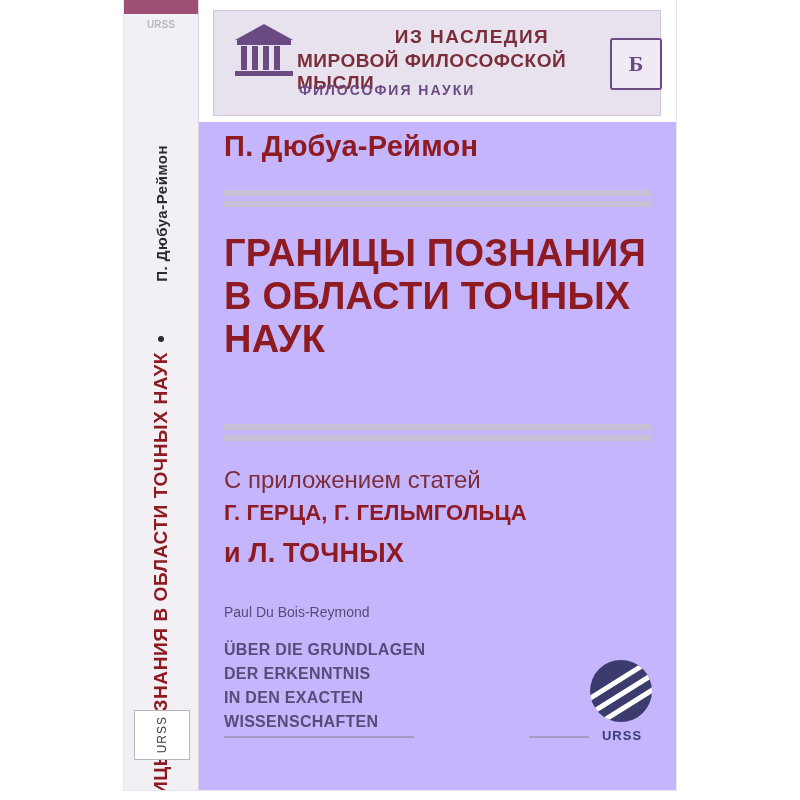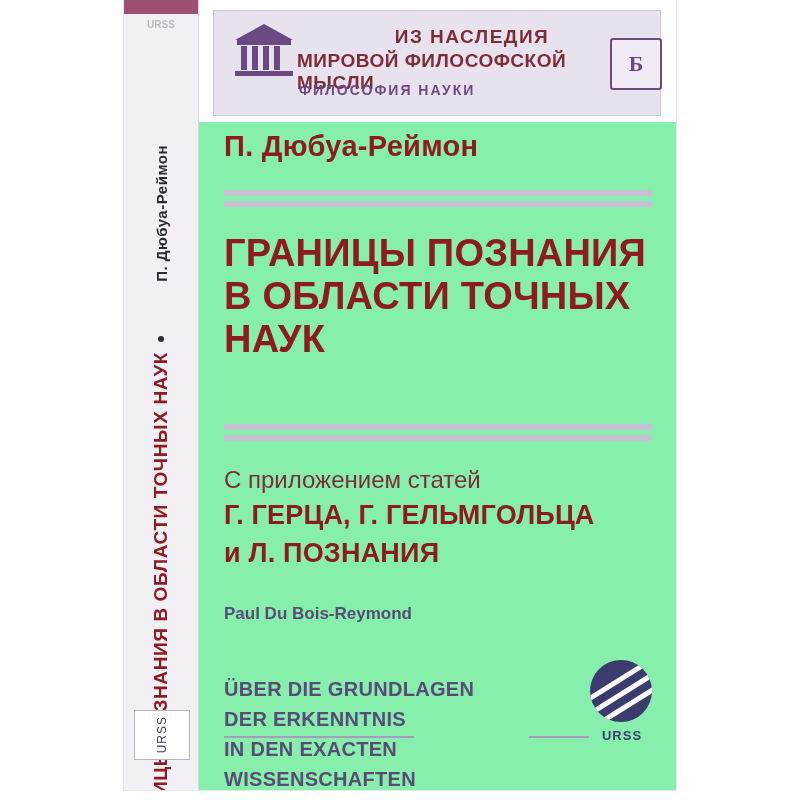--- a/index.html
+++ b/index.html
@@ -123,21 +123,21 @@
     letter-spacing: 1px;
   }
 
   
   #face {
     position: absolute;
     left: 75px;
     top: 0;
     width: 477px;
     height: 790px;
-    background: #86efac;
+    background: #c4b5fd;
   }
 
   
   #series-block {
     position: absolute;
     left: 0px;
     top: 0px;
     width: 477px;
     height: 122px;
     background: #ffffff;
@@ -257,21 +257,21 @@
     width: 430px;
     font-size: 24px;
     font-weight: normal;
     color: #7c2d3a;
   }
   #sub2 {
     position: absolute;
     left: 25px;
     top: 500px;
     width: 430px;
-    font-size: 27px;
+    font-size: 22px;
     font-weight: bold;
     color: #8e1b22;
     letter-spacing: .2px;
   }
   #sub3 {
     position: absolute;
     left: 25px;
     top: 538px;
     width: 430px;
     font-size: 27px;
@@ -279,35 +279,34 @@
     color: #8e1b22;
     letter-spacing: .2px;
   }
 
   
   #ger-author {
     position: absolute;
     left: 25px;
     top: 604px;
     width: 400px;
-    font-size: 17px;
-    font-weight: bold;
+    font-size: 14px;
+    font-weight: normal;
     color: #5a4a78;
   }
   #ger-title {
     position: absolute;
     left: 25px;
     top: 638px;
     width: 330px;
-    font-size: 20px;
+    font-size: 16px;
     font-weight: bold;
     line-height: 1.5;
     color: #5a4a78;
     letter-spacing: .3px;
-    margin-top: 36px;
   }
 
   
   #bottom-rule {
     position: absolute;
     left: 25px;
     top: 736px;
     width: 190px;
     height: 2px;
     background: #a89bbd;
@@ -407,21 +406,21 @@
 
     <div id="title">ГРАНИЦЫ ПОЗНАНИЯ В ОБЛАСТИ ТОЧНЫХ НАУК</div>
 
     <div class="rule-group" id="rules-mid">
       <div class="r"></div>
       <div class="r"></div>
     </div>
 
     <div id="sub1">С приложением статей</div>
     <div id="sub2">Г. ГЕРЦА, Г. ГЕЛЬМГОЛЬЦА</div>
-    <div id="sub3">и Л. ПОЗНАНИЯ</div>
+    <div id="sub3">и Л. ТОЧНЫХ</div>
 
     <div id="ger-author">Paul Du Bois-Reymond</div>
     <div id="ger-title" style="white-space: pre-line;">ÜBER DIE GRUNDLAGEN
 DER ERKENNTNIS
 IN DEN EXACTEN
 WISSENSCHAFTEN</div>
 
     <div id="bottom-rule"></div>
     <div id="bottom-rule2"></div>
 

